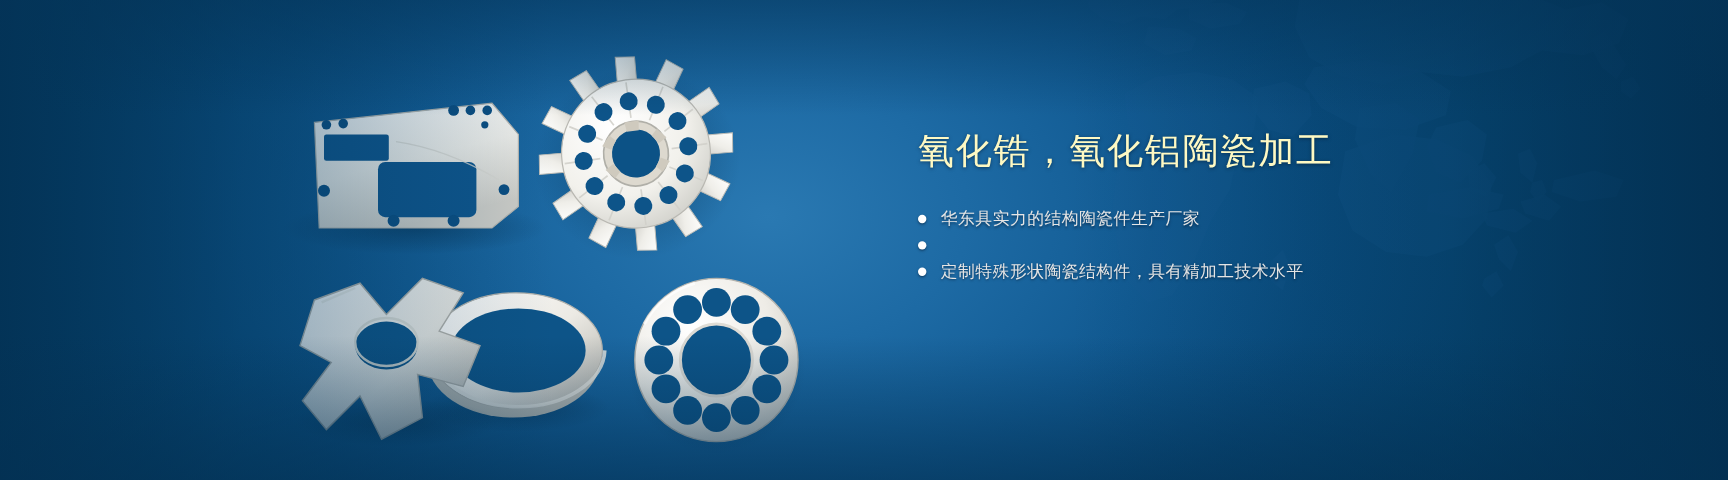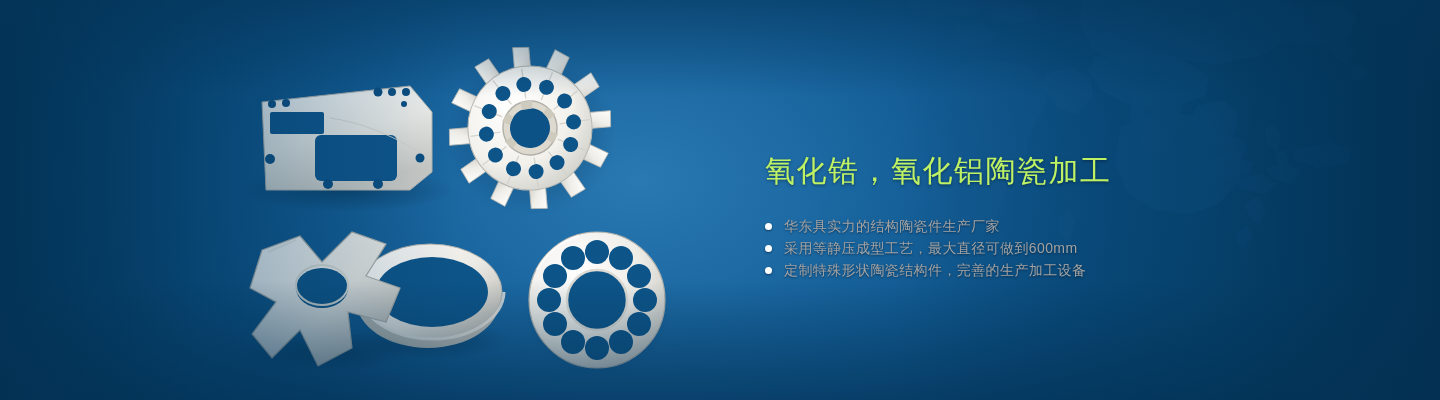--- a/index.html
+++ b/index.html
@@ -50,46 +50,45 @@
   .products { position:absolute; left:0; top:0; width:740px; height:400px; }
   .products svg { display:block; }
 
   
   .copy { position:absolute; left:765px; top:108px; width:620px; }
 
   .headline {
     font-size:30px;
     line-height:38px;
     letter-spacing:1.5px;
-    color:#bef264;
+    color:#fef9c3;
     font-weight:400;
     text-shadow:0 1px 3px rgba(0,20,40,0.55);
     white-space:nowrap;
-    margin-top:44px;
   }
 
   .bullets { margin-top:25px; }
   .bullet {
     display:flex;
     align-items:center;
     height:22px;
     margin-bottom:0px;
   }
   .dot {
     width:7px; height:7px;
     border-radius:50%;
     background:#ffffff;
     flex:0 0 auto;
     margin-right:12px;
     box-shadow:0 1px 2px rgba(0,15,35,0.5);
   }
   .btxt {
     font-size:14px;
     line-height:22px;
-    color:#a3a3a3;
+    color:#e5e5e5;
     letter-spacing:0.4px;
     text-shadow:0 1px 2px rgba(0,18,38,0.55);
     white-space:nowrap;
   }
 </style>
 </head>
 <body>
 
 <div id="banner">
 
@@ -335,25 +334,24 @@
 
     <div class="bullets">
 
       <div class="bullet">
         <span class="dot"></span>
         <span class="btxt">华东具实力的结构陶瓷件生产厂家</span>
       </div>
 
       <div class="bullet">
         <span class="dot"></span>
-        <span class="btxt">采用等静压成型工艺，最大直径可做到600mm</span>
       </div>
 
       <div class="bullet">
         <span class="dot"></span>
-        <span class="btxt">定制特殊形状陶瓷结构件，完善的生产加工设备</span>
+        <span class="btxt">定制特殊形状陶瓷结构件，具有精加工技术水平</span>
       </div>
 
 
     </div>
   </div>
 
 </div>
 
 </body></html>

